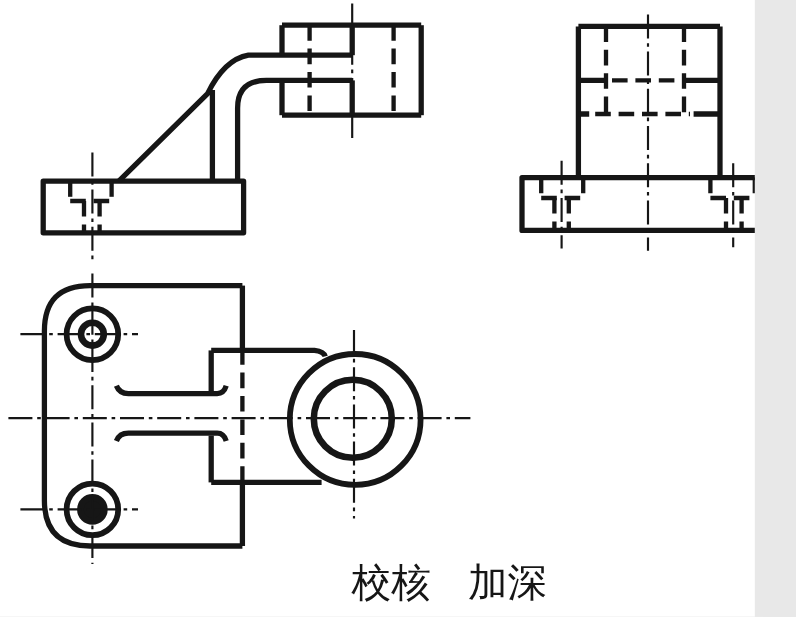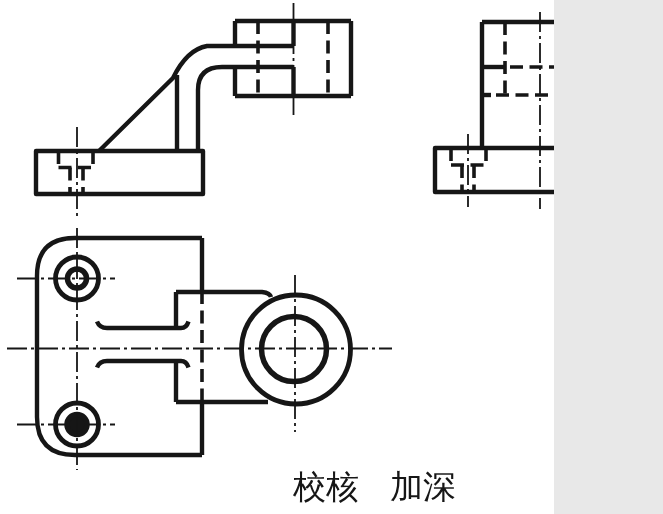--- a/index.html
+++ b/index.html
@@ -1,18 +1,18 @@
 <!DOCTYPE html>
 <html style="--ink: #161616; --paper: #ffffff;"><head>
 <meta charset="utf-8">
 <style>
   html,body{margin:0;padding:0;background:#e8e8e8;}
   .stage{
     position:relative;
-    width:554px;height:514px;
+    width:629px;height:514px;
     background:var(--paper,#ffffff);
     overflow:hidden;
     font-family:"Liberation Serif","DejaVu Serif",serif;
   }
   svg.drawing{position:absolute;left:0;top:0;}
   svg.drawing path{fill:none;stroke:var(--ink,#161616);stroke-linecap:butt;stroke-linejoin:round;}
   svg.drawing path.st-outline{stroke-width:4.4;}
   svg.drawing path.st-circle{stroke-width:4.8;}
   svg.drawing path.st-thick{stroke-width:5.5;}
   svg.drawing path.st-hidden{stroke-width:3.6;stroke-dasharray:13 6.5;}

